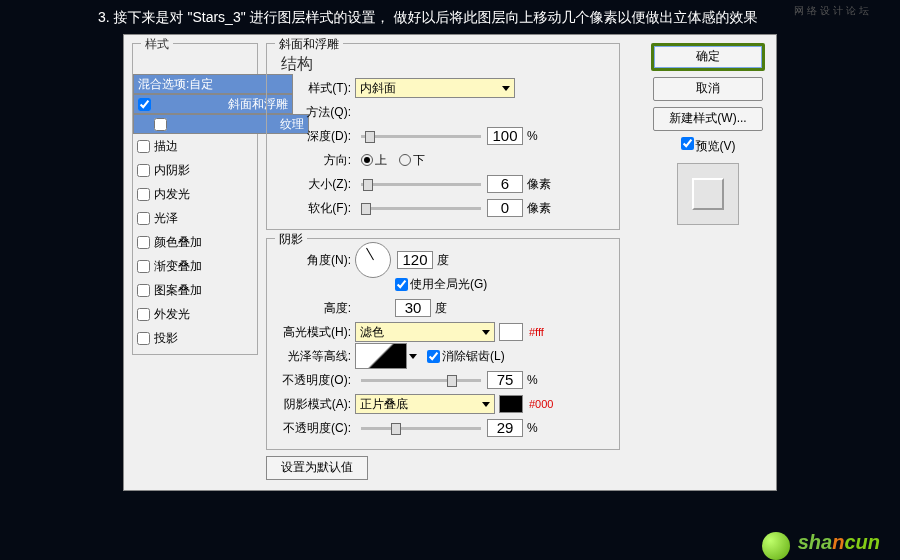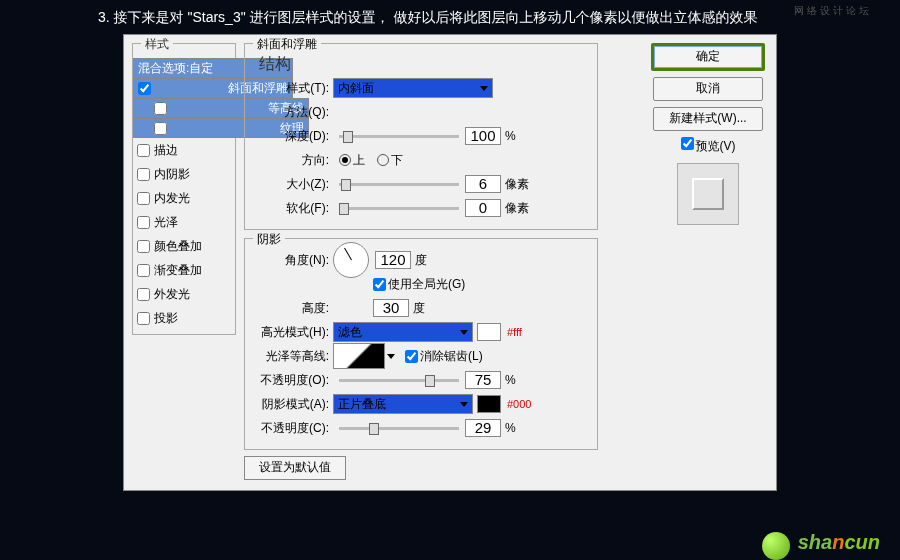--- a/index.html
+++ b/index.html
@@ -1,34 +1,34 @@
 <!DOCTYPE html>
 <html><head>
 <meta charset="utf-8">
 <style>
 body{margin:0;background:#050a14;font-family:"Microsoft YaHei",SimSun,Arial,sans-serif;font-size:12px;color:#000;width:900px;height:560px;overflow:hidden;position:relative}
 .instr{color:#fff;font-size:14px;line-height:1.6;padding:6px 98px 0;position:relative;z-index:2}
 .wm1{position:absolute;top:4px;right:28px;color:#555;font-size:10px;letter-spacing:3px}
 .dialog{background:#f0f0f0;border:1px solid #888;margin:6px auto 0;width:636px;position:relative;padding:8px 8px 10px}
-.left{float:left;width:104px}
+.left{float:left;width:126px}
 .gbox{border:1px solid #aaa;position:relative;padding:4px 0}
 .gtitle{position:absolute;top:-8px;left:8px;background:#f0f0f0;padding:0 4px;color:#333}
-.stylelist{margin-top:10px}
+.stylelist{margin-top:26px}
 .srow{height:20px;line-height:20px;padding:2px 4px;display:flex;align-items:center;gap:4px}
 .srow.sel{background:#648fd1;color:#fff}
 .srow.ind{padding-left:20px}
 .srow input{margin:0}
 .hdr{padding:3px 6px;border-bottom:1px solid #ccc}
 .hdr.sel{background:#648fd1;color:#fff}
 .mid{float:left;width:354px;margin-left:8px}
 .fs{border:1px solid #aaa;position:relative;padding:8px 8px 8px 8px;margin-top:8px}
 .fslbl{position:absolute;top:-8px;left:8px;background:#f0f0f0;padding:0 4px}
 .row{display:flex;align-items:center;height:22px;margin:2px 0}
 .lbl{width:76px;text-align:right;padding-right:4px}
-.sel{width:150px;height:18px;border:1px solid #888;background:#1d4ed8;display:flex;align-items:center;justify-content:space-between;padding:0 4px}
+.sel{width:150px;height:18px;border:1px solid #888;background:#fef9c3;display:flex;align-items:center;justify-content:space-between;padding:0 4px}
 .tri{width:0;height:0;border-left:4px solid transparent;border-right:4px solid transparent;border-top:5px solid #000}
 .slider{flex:0 0 120px;height:3px;background:#bbb;position:relative;margin:0 6px}
 .slider .h{position:absolute;top:-4px;width:8px;height:10px;background:#ddd;border:1px solid #666}
 .num{width:34px;height:16px;border:1px solid #888;background:#fff;text-align:center;line-height:16px;font-size:15px}
 .radio{display:inline-flex;align-items:center;gap:2px;margin:0 6px}
 .radio i{width:10px;height:10px;border:1px solid #555;border-radius:50%;display:inline-block;position:relative}
 .radio.on i::after{content:"";position:absolute;top:2px;left:2px;width:6px;height:6px;background:#000;border-radius:50%}
 .angle{width:34px;height:34px;border:1px solid #888;border-radius:50%;background:#fff;position:relative;margin-right:6px}
 .angle::after{content:"";position:absolute;width:1px;height:14px;background:#000;top:3px;left:17px;transform-origin:bottom;transform:rotate(-30deg)}
 .glossbox{width:50px;height:24px;border:1px solid #888;background:linear-gradient(135deg,#fff 0,#fff 48%,#000 52%,#000 100%);margin-right:2px}
@@ -57,24 +57,20 @@
     <div class="gbox">
       <div class="gtitle">样式</div>
       <div class="stylelist">
         <div class="hdr sel">混合选项:自定</div>
         <div class="srow sel">
             <input type="checkbox" class="cb" checked="" style="">
             <span>斜面和浮雕</span>
           </div>
         <div class="srow sel ind">
             <input type="checkbox" class="cb" style="">
-            <span>等高线</span>
-          </div>
-        <div class="srow sel ind">
-            <input type="checkbox" class="cb" style="">
             <span>纹理</span>
           </div>
         <div class="srow">
             <input type="checkbox" class="cb" style="">
             <span>描边</span>
           </div>
         <div class="srow">
             <input type="checkbox" class="cb" style="">
             <span>内阴影</span>
           </div>
@@ -86,20 +82,24 @@
             <input type="checkbox" class="cb" style="">
             <span>光泽</span>
           </div>
         <div class="srow">
             <input type="checkbox" class="cb" style="">
             <span>颜色叠加</span>
           </div>
         <div class="srow">
             <input type="checkbox" class="cb" style="">
             <span>渐变叠加</span>
+          </div>
+        <div class="srow">
+            <input type="checkbox" class="cb" style="">
+            <span>图案叠加</span>
           </div>
         <div class="srow">
             <input type="checkbox" class="cb" style="">
             <span>外发光</span>
           </div>
         <div class="srow">
             <input type="checkbox" class="cb" style="">
             <span>投影</span>
           </div>
       </div>

